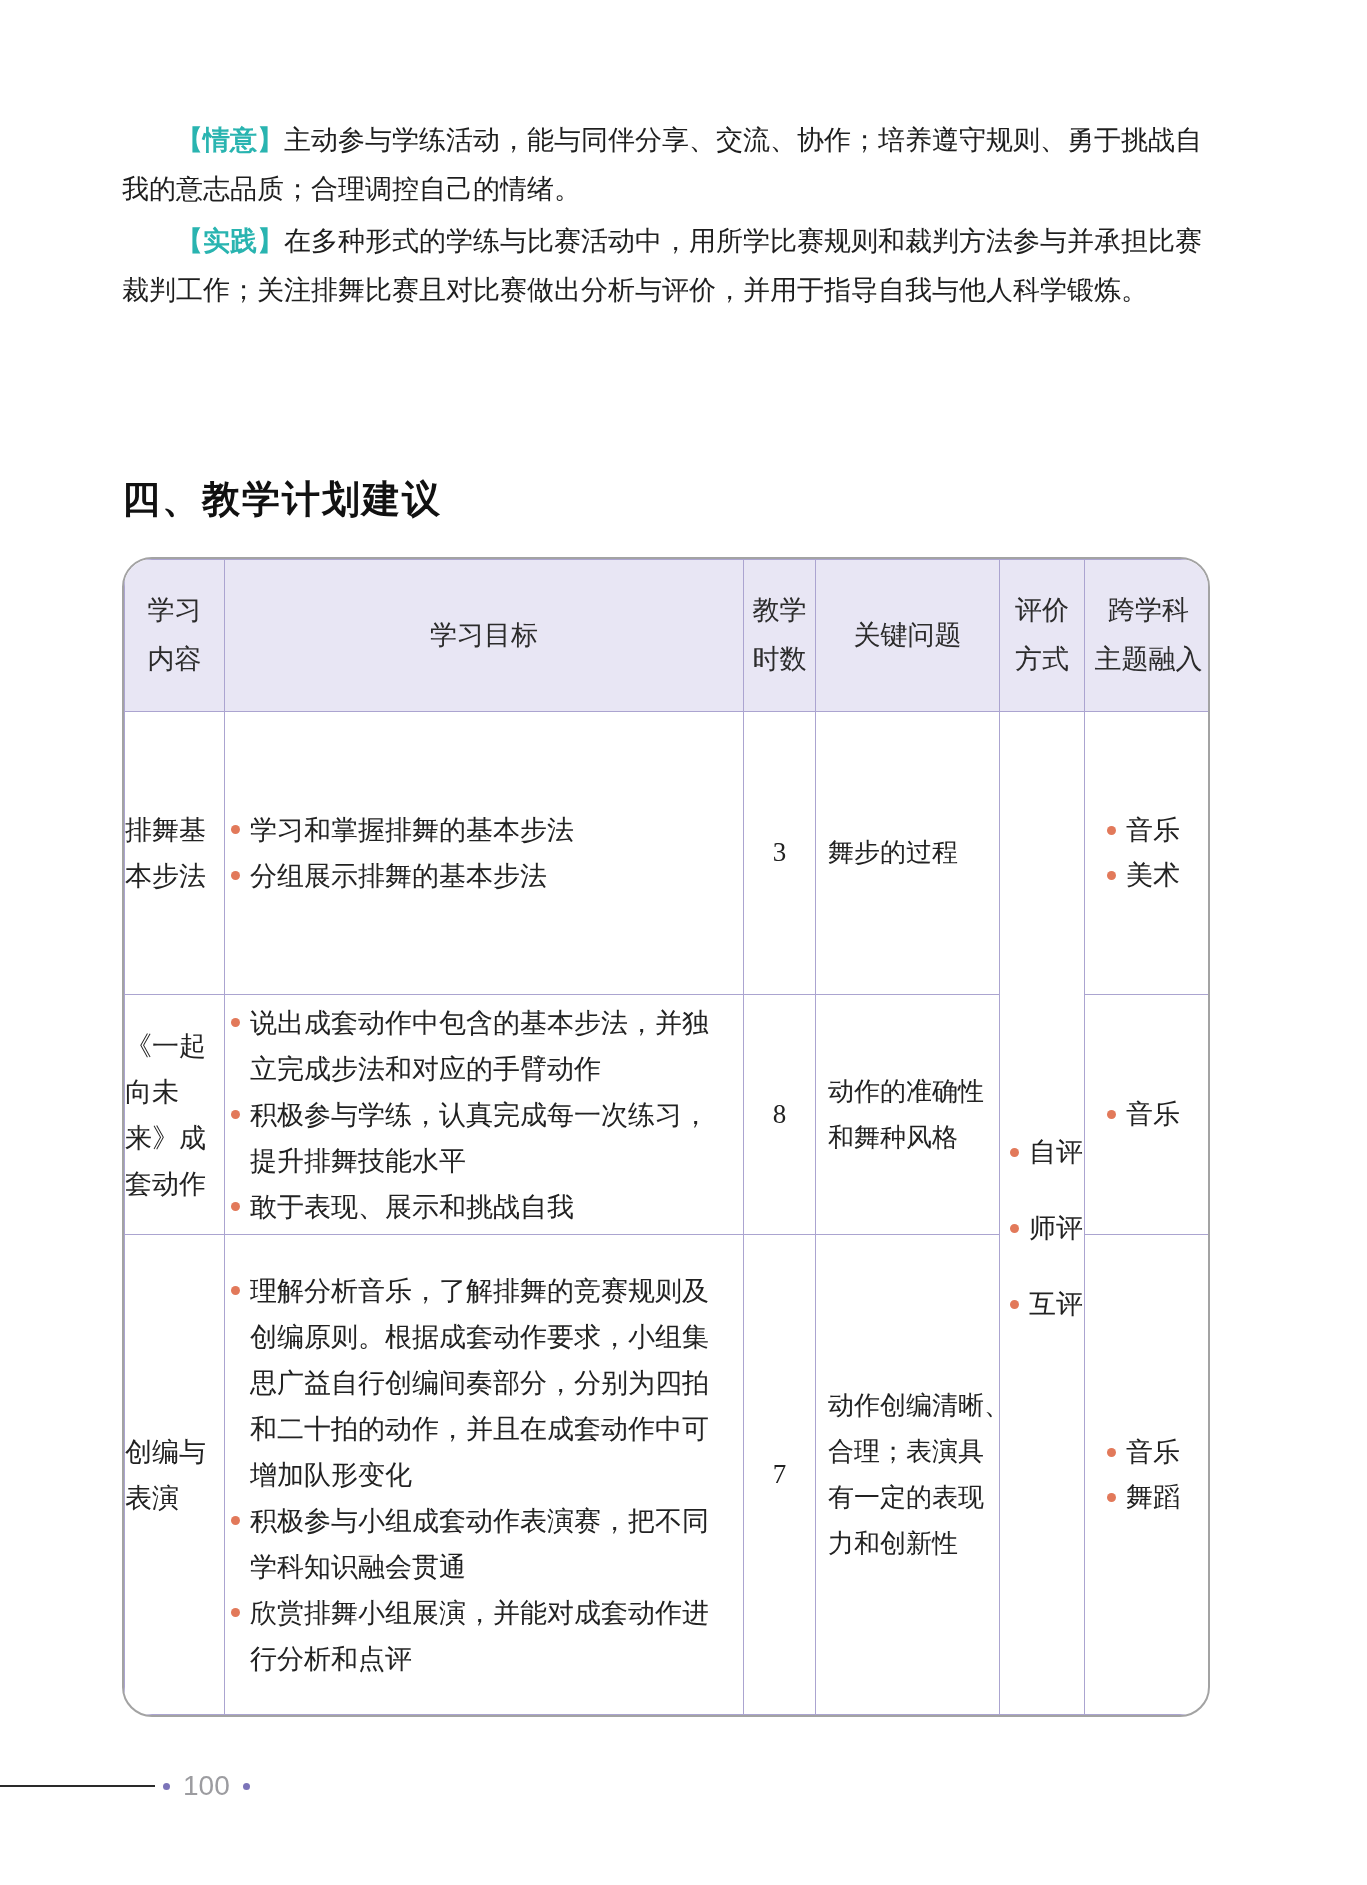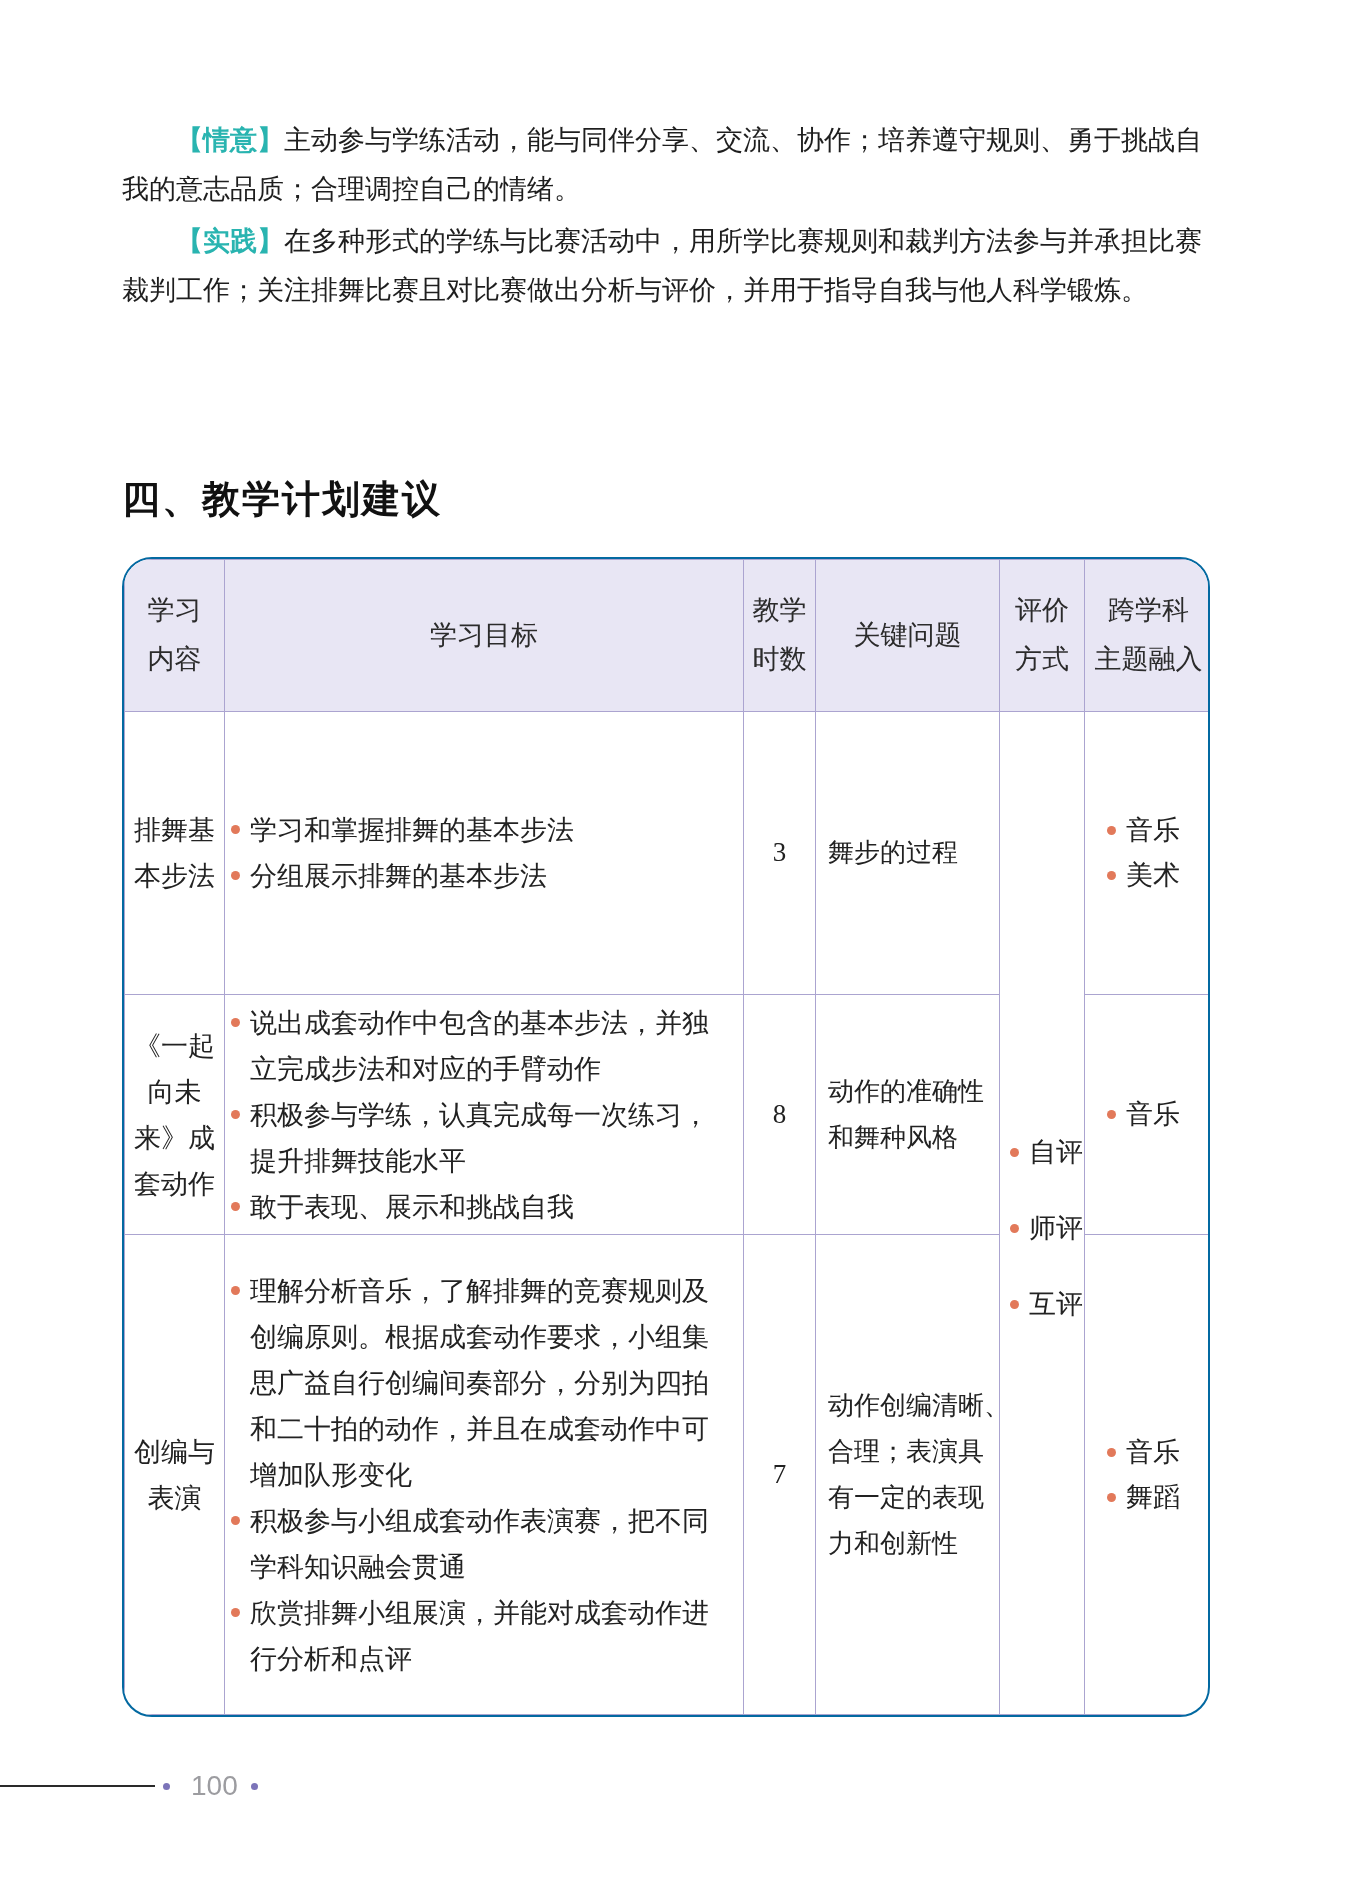--- a/index.html
+++ b/index.html
@@ -30,42 +30,42 @@
   
   #section-title{
     position:absolute;left:122px;top:474px;
     font-size:38px;font-weight:bold;color:#111;
     font-family:"Liberation Serif","DejaVu Serif",serif;
     letter-spacing:2px;
   }
   
   #table-wrap{
     position:absolute;left:122px;top:557px;width:1088px;height:1160px;
-    border:2px solid #0369a1;border-radius:30px;overflow:hidden;
+    border:2px solid #a3a3a3;border-radius:30px;overflow:hidden;
     background:#ffffff;box-sizing:border-box;
   }
   table.plan{
     width:100%;height:100%;
     border-collapse:collapse;table-layout:fixed;
   }
   table.plan td,table.plan th{
     border:1px solid #aba4d0;
     vertical-align:middle;
     padding:0;
     overflow:hidden;
   }
   table.plan th{
     background:#e8e6f4;
     font-family:"Liberation Sans","DejaVu Sans",sans-serif;
     font-weight:normal;color:#2b2b2b;
     font-size:27px;line-height:49px;
     white-space:pre-line;text-align:center;
   }
   .cell-center{
-    text-align:center;white-space:pre-line;
+    white-space:pre-line;
     font-size:27px;line-height:46px;color:#222;
   }
   .cell-hours{
     text-align:center;font-size:27px;color:#222;
   }
   .cell-key{
     white-space:pre;font-size:26px;line-height:46px;color:#222;
     padding-left:12px !important;
   }
   .bullet-list{padding:0 4px 0 6px;}
@@ -83,21 +83,21 @@
   .cross-list{padding-left:22px;}
   .cross-list .bullet-item{line-height:45px;}
   
   #footer{
     position:absolute;left:0;top:1764px;height:44px;width:1000px;
     display:flex;align-items:center;
     font-family:"Liberation Sans","DejaVu Sans",sans-serif;
   }
   #footer .rule{width:155px;height:2px;background:#2a2a2a;}
   #footer .fdot{width:7px;height:7px;border-radius:50%;background:#7c74b9;margin:0 0 0 8px;flex:0 0 auto;}
-  #footer .pagenum{color:#9c9ca0;font-size:28px;margin-left:21px;}
+  #footer .pagenum{color:#9c9ca0;font-size:28px;margin-left:13px;}
   #footer .fdot2{margin-left:13px;}
   #footer .ftext{color:#9c9ca0;font-size:27px;margin-left:14px;white-space:pre;}
 </style>
 </head>
 <body>
 
 <div id="page">
 
   <div id="intro">
     <p><span class="dim-label">【情意】</span><span>主动参与学练活动，能与同伴分享、交流、协作；培养遵守规则、勇于挑战自

